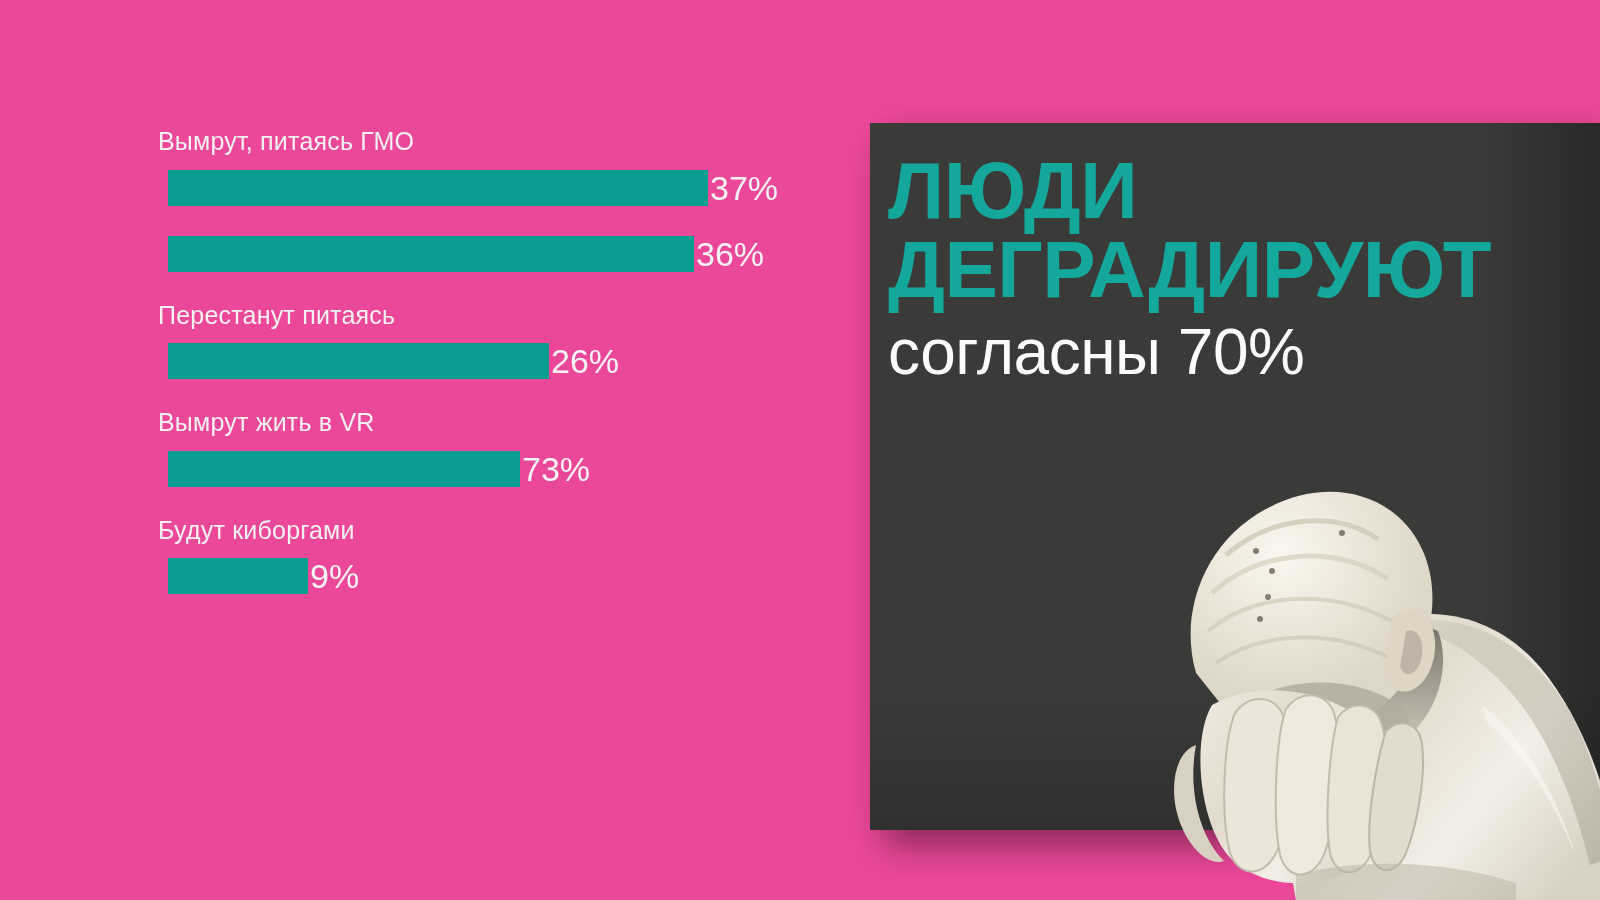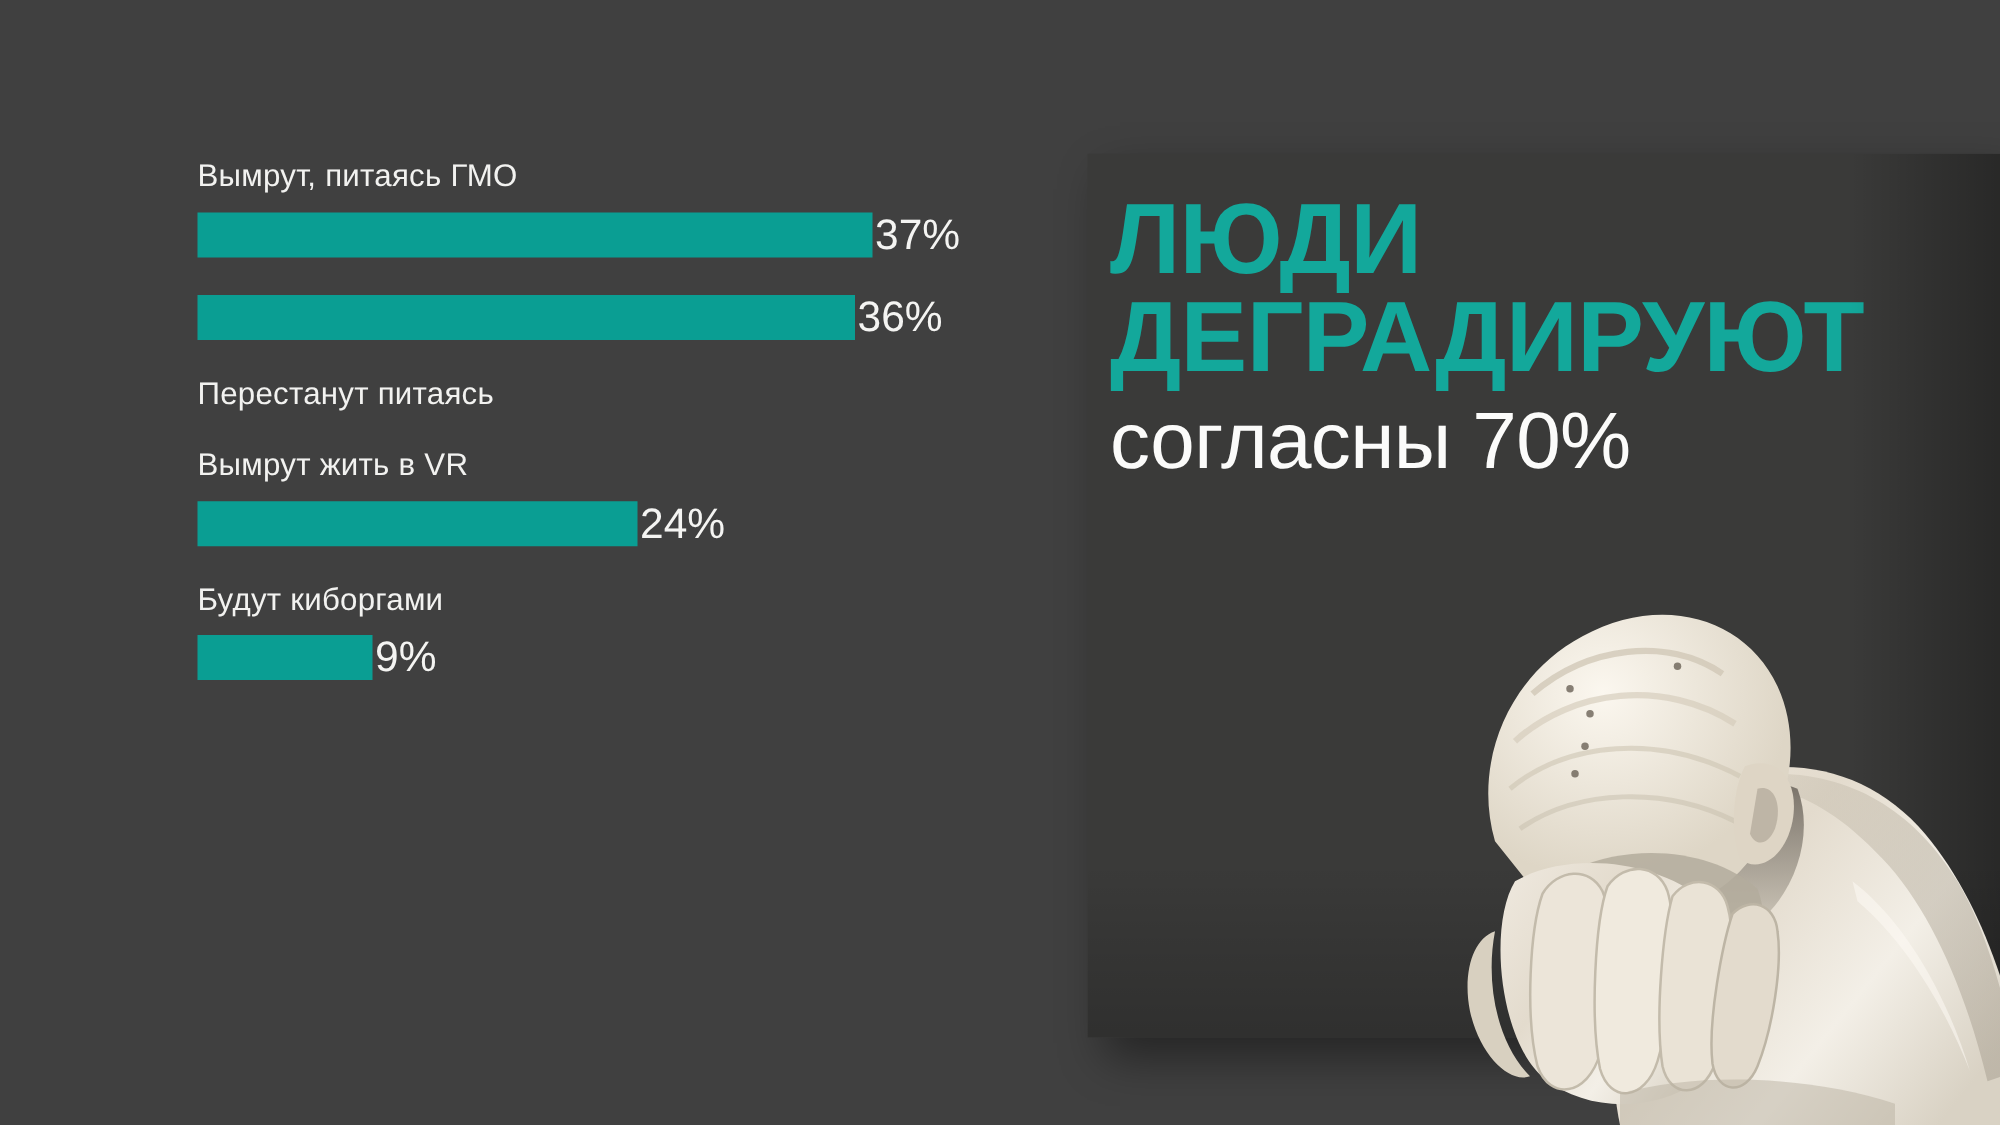--- a/index.html
+++ b/index.html
@@ -11,21 +11,21 @@
     width: 1600px;
     height: 900px;
     overflow: hidden;
     font-family: "Liberation Sans", "DejaVu Sans", sans-serif;
   }
 
   .slide {
     position: relative;
     width: 1600px;
     height: 900px;
-    background: #404040;
+    background: #ec4899;
     overflow: hidden;
   }
 
   
   .chart {
     position: absolute;
     left: 158px;
     top: 128px;
     width: 660px;
     height: 640px;
@@ -43,20 +43,21 @@
     letter-spacing: 0.2px;
     margin-bottom: 14px;
     white-space: nowrap;
   }
 
   .bar-track {
     position: relative;
     height: 36px;
     display: flex;
     align-items: center;
+    margin-left: 10px;
   }
 
   .bar-fill {
     height: 36px;
     background: #0a9e93;
     flex: 0 0 auto;
   }
 
   .bar-value {
     font-size: 34px;
@@ -140,27 +141,31 @@
 
     <div class="bar-row">
       <div class="bar-track">
         <div class="bar-fill" style="width: 526px;"></div>
         <div class="bar-value">36%</div>
       </div>
     </div>
 
     <div class="bar-row">
       <div class="bar-label">Перестанут питаясь</div>
+      <div class="bar-track">
+        <div class="bar-fill" style="width: 381px;"></div>
+        <div class="bar-value">26%</div>
+      </div>
     </div>
 
     <div class="bar-row">
       <div class="bar-label">Вымрут жить в VR</div>
       <div class="bar-track">
         <div class="bar-fill" style="width: 352px;"></div>
-        <div class="bar-value">24%</div>
+        <div class="bar-value">73%</div>
       </div>
     </div>
 
     <div class="bar-row">
       <div class="bar-label">Будут киборгами</div>
       <div class="bar-track">
         <div class="bar-fill" style="width: 140px;"></div>
         <div class="bar-value">9%</div>
       </div>
     </div>

